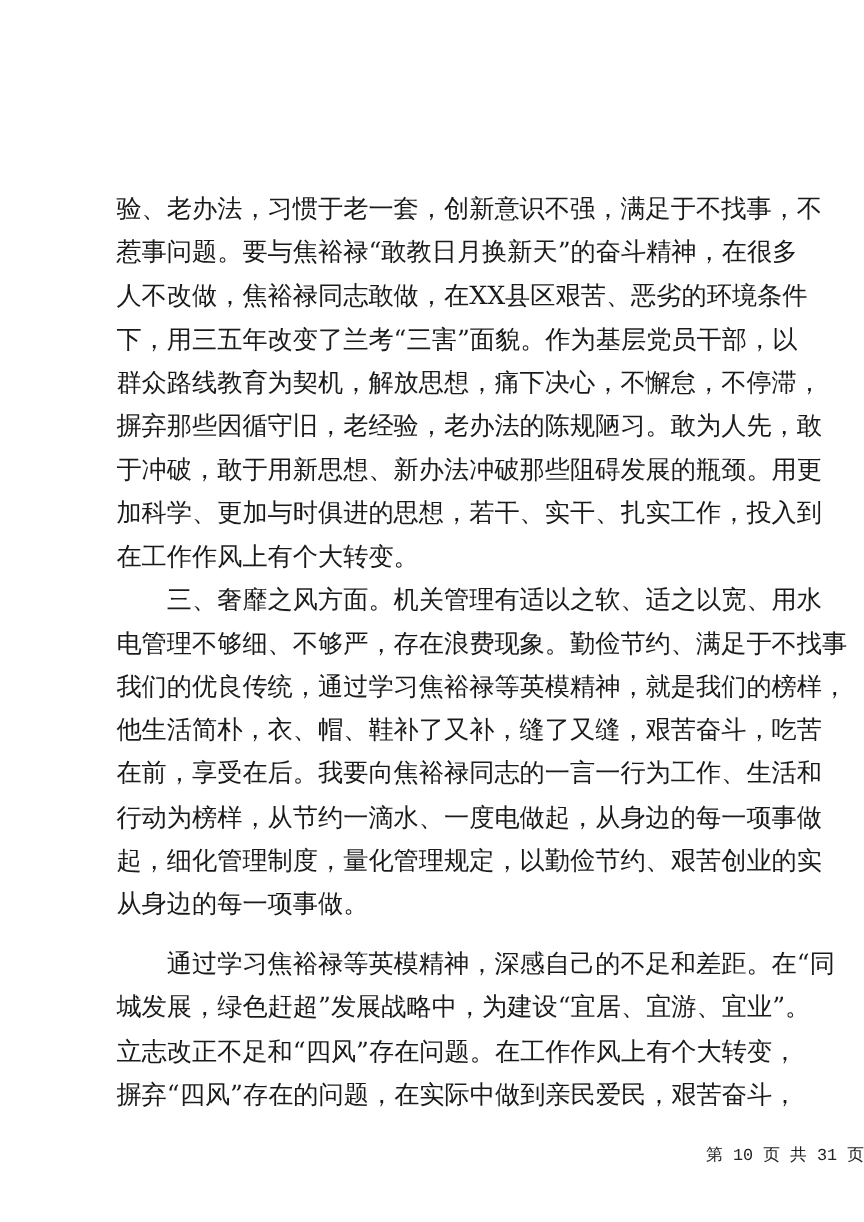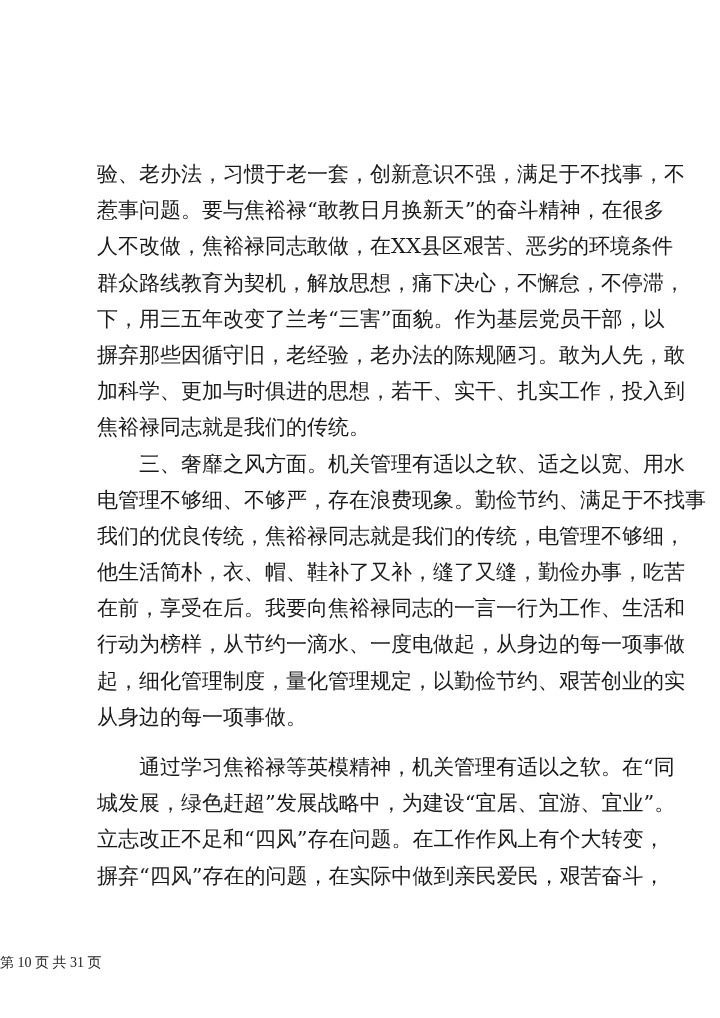--- a/index.html
+++ b/index.html
@@ -15,56 +15,57 @@
   }
   .line {
     height: 36.2px; line-height: 36.2px; font-size: 21px;
     white-space: nowrap; text-align: justify; text-align-last: justify;
     letter-spacing: 0px;
   }
   .line.last { text-align-last: left; }
   .gap { height: 14px; }
   .footer {
     position: absolute; top: 930px; left: 0; width: 720px;
-    text-align: left; font-size: 14px; color: #222;
-    font-family: Liberation Serif, serif;
+    text-align: right; font-size: 14px; color: #222;
+    font-family: Liberation Mono, monospace;
   }
 </style>
 </head>
 <body>
 
 <div class="page">
   <div class="body-text">
 
     <div>
       <div class="line">验、老办法，习惯于老一套，创新意识不强，满足于不找事，不</div>
       <div class="line">惹事问题。要与焦裕禄“敢教日月换新天”的奋斗精神，在很多</div>
       <div class="line">人不改做，焦裕禄同志敢做，在XX县区艰苦、恶劣的环境条件</div>
+      <div class="line">下，用三五年改变了兰考“三害”面貌。作为基层党员干部，以</div>
       <div class="line">群众路线教育为契机，解放思想，痛下决心，不懈怠，不停滞，</div>
-      <div class="line">下，用三五年改变了兰考“三害”面貌。作为基层党员干部，以</div>
       <div class="line">摒弃那些因循守旧，老经验，老办法的陈规陋习。敢为人先，敢</div>
+      <div class="line">于冲破，敢于用新思想、新办法冲破那些阻碍发展的瓶颈。用更</div>
       <div class="line">加科学、更加与时俱进的思想，若干、实干、扎实工作，投入到</div>
-      <div class="line last">焦裕禄同志就是我们的传统。</div>
+      <div class="line last">在工作作风上有个大转变。</div>
     </div>
 
     <div>
       <div class="line">　　三、奢靡之风方面。机关管理有适以之软、适之以宽、用水</div>
       <div class="line">电管理不够细、不够严，存在浪费现象。勤俭节约、满足于不找事</div>
-      <div class="line">我们的优良传统，焦裕禄同志就是我们的传统，电管理不够细，</div>
-      <div class="line">他生活简朴，衣、帽、鞋补了又补，缝了又缝，勤俭办事，吃苦</div>
+      <div class="line">我们的优良传统，通过学习焦裕禄等英模精神，就是我们的榜样，</div>
+      <div class="line">他生活简朴，衣、帽、鞋补了又补，缝了又缝，艰苦奋斗，吃苦</div>
       <div class="line">在前，享受在后。我要向焦裕禄同志的一言一行为工作、生活和</div>
       <div class="line">行动为榜样，从节约一滴水、一度电做起，从身边的每一项事做</div>
       <div class="line">起，细化管理制度，量化管理规定，以勤俭节约、艰苦创业的实</div>
       <div class="line last">从身边的每一项事做。</div>
     </div>
 
     <div class="gap"></div>
 
     <div>
-      <div class="line">　　通过学习焦裕禄等英模精神，机关管理有适以之软。在“同</div>
+      <div class="line">　　通过学习焦裕禄等英模精神，深感自己的不足和差距。在“同</div>
       <div class="line">城发展，绿色赶超”发展战略中，为建设“宜居、宜游、宜业”。</div>
       <div class="line">立志改正不足和“四风”存在问题。在工作作风上有个大转变，</div>
       <div class="line">摒弃“四风”存在的问题，在实际中做到亲民爱民，艰苦奋斗，</div>
     </div>
 
   </div>
 
   <div class="footer">第 10 页  共 31 页</div>
 </div>
 

